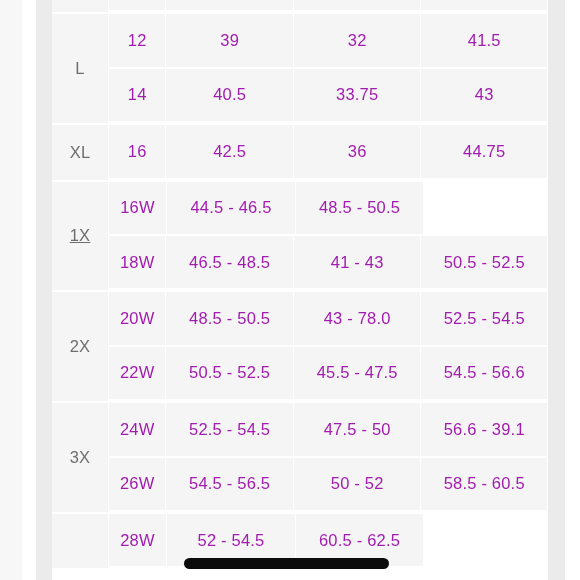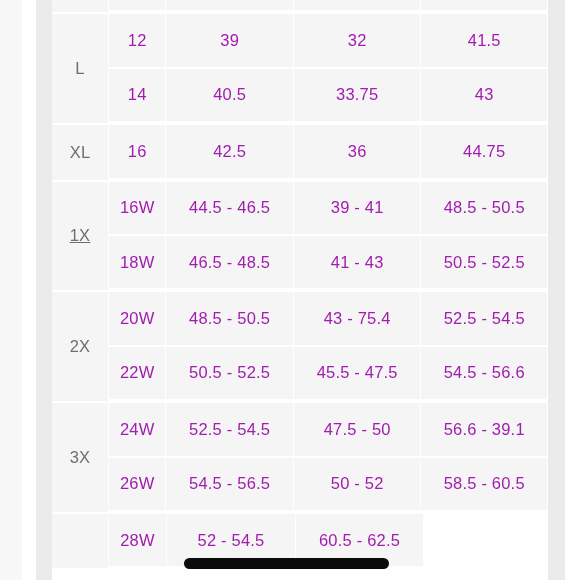--- a/index.html
+++ b/index.html
@@ -152,38 +152,37 @@
             <div class="cell c-hip">44.75</div>
           </div>
         </div>
       </div>
       <div class="group">
         <div class="group-label" style="height: 108.8px; text-decoration: underline;">1X</div>
         <div class="group-rows">
           <div class="trow">
             <div class="cell c-num">16W</div>
             <div class="cell c-bust">44.5 - 46.5</div>
-            <div class="cell c-waist">39 - 41</div>
             <div class="cell c-hip">48.5 - 50.5</div>
           </div>
           <div class="trow">
             <div class="cell c-num">18W</div>
             <div class="cell c-bust">46.5 - 48.5</div>
             <div class="cell c-waist">41 - 43</div>
             <div class="cell c-hip">50.5 - 52.5</div>
           </div>
         </div>
       </div>
       <div class="group">
         <div class="group-label" style="height: 108.8px;">2X</div>
         <div class="group-rows">
           <div class="trow">
             <div class="cell c-num">20W</div>
             <div class="cell c-bust">48.5 - 50.5</div>
-            <div class="cell c-waist">43 - 75.4</div>
+            <div class="cell c-waist">43 - 78.0</div>
             <div class="cell c-hip">52.5 - 54.5</div>
           </div>
           <div class="trow">
             <div class="cell c-num">22W</div>
             <div class="cell c-bust">50.5 - 52.5</div>
             <div class="cell c-waist">45.5 - 47.5</div>
             <div class="cell c-hip">54.5 - 56.6</div>
           </div>
         </div>
       </div>

